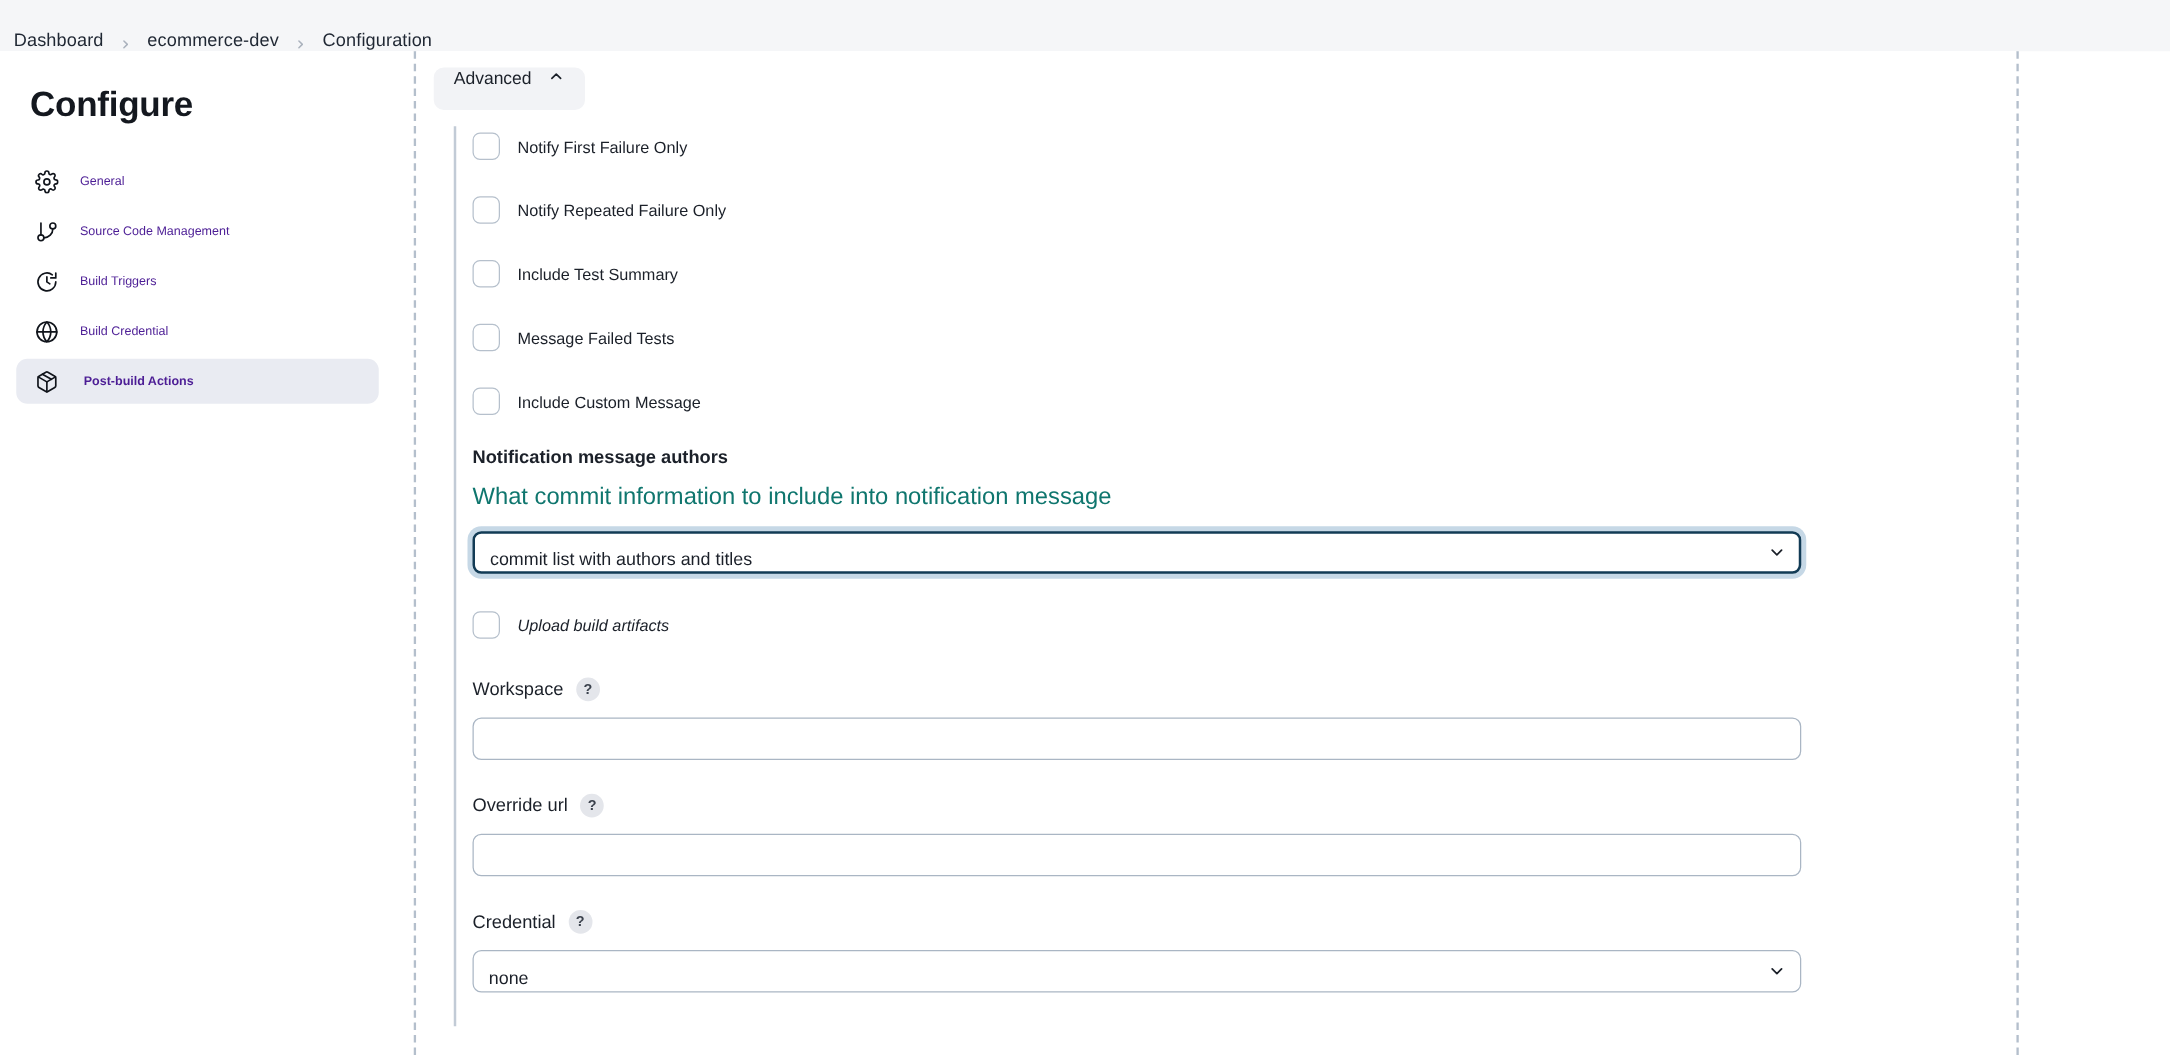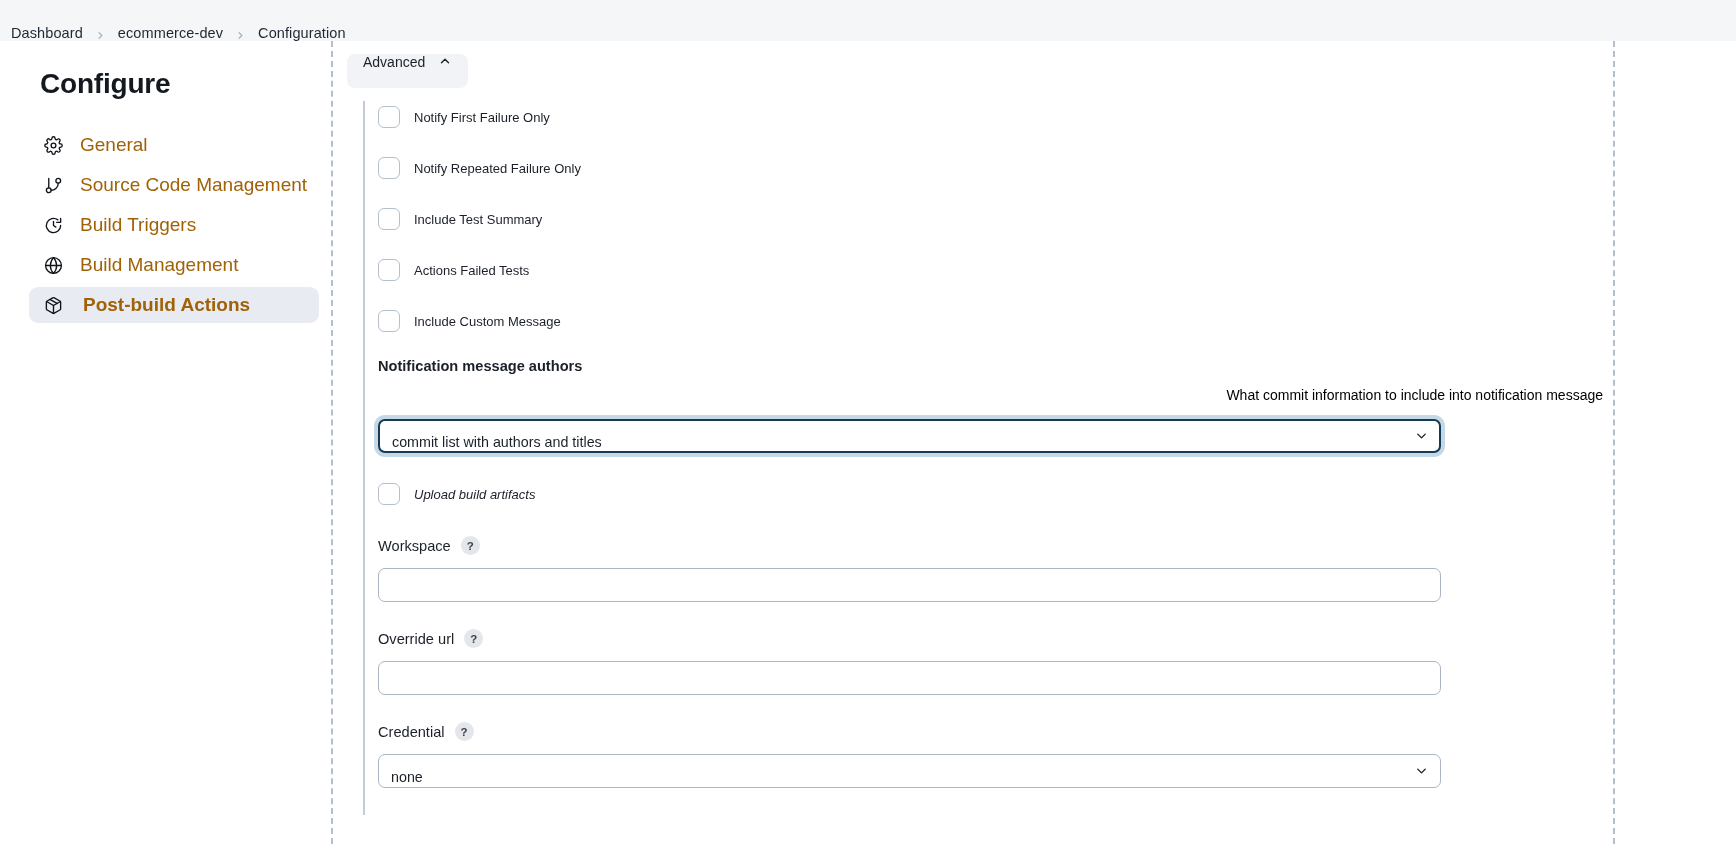--- a/index.html
+++ b/index.html
@@ -23,42 +23,42 @@
     text-decoration: none; white-space: nowrap;
   }
   .crumb-sep {
     margin: 0 12px; color: #aab2bd; font-size: 13px; line-height: 1;
     display: inline-flex; align-items: center;
   }
   .crumb-sep svg { display: block; }
 
   
   .sidebar {
-    position: absolute; top: 41px; left: 16px;
+    position: absolute; top: 41px; left: 0;
     width: 330px; height: 803px;
     background: #ffffff;
     padding: 0;
   }
   .page-title {
     position: absolute; top: 27px; left: 24px;
     font-size: 28px; font-weight: bold; color: #14181f;
     letter-spacing: -.2px;
   }
   .nav { position: absolute; top: 86px; left: 13px; width: 290px; }
   .nav-item {
     display: flex; align-items: center;
     height: 36px; padding: 0 14px;
     border-radius: 9px;
     margin-bottom: 4px;
     cursor: pointer;
     gap: 16px;
   }
   .nav-item.active { background: #e9ebf2; gap: 19px; }
   .nav-label {
-    font-size: 19px; color: #a16207; white-space: nowrap;
+    font-size: 10px; color: #4c1d95; white-space: nowrap;
   }
   .nav-item.active .nav-label { font-weight: bold; }
   .nav-icon {
     width: 21px; height: 21px; flex: 0 0 21px;
     display: flex; align-items: center; justify-content: center;
     color: #10141b;
   }
   .nav-icon svg { display: block; }
 
   
@@ -121,21 +121,21 @@
   }
   .field-label.plain { font-weight: normal; }
   .help {
     width: 19px; height: 19px; border-radius: 50%;
     background: #e4e6eb; color: #3b424d;
     font-size: 11.5px; font-weight: bold;
     display: inline-flex; align-items: center; justify-content: center;
     cursor: pointer;
   }
   .field-desc {
-    font-size: 14px; color: #000000; margin-bottom: 16px; text-align: right;
+    font-size: 19px; color: #0f766e; margin-bottom: 16px;
   }
 
   .select-wrap { position: relative; width: 1063px; }
   .select-box {
     width: 100%; height: 34px;
     border: 1.4px solid #aab6c4; border-radius: 7px;
     background: #fff;
     display: flex; align-items: center;
     padding: 12px 34px 0 12px;
     font-size: 14.3px; color: #1b2029;
@@ -222,21 +222,21 @@
     </div>
 
     <div class="nav-item">
       <span class="nav-icon">
         <svg width="19" height="19" viewBox="0 0 24 24" fill="none" stroke="currentColor" stroke-width="1.7" stroke-linecap="round" stroke-linejoin="round">
             <circle cx="12" cy="12" r="10"></circle>
             <line x1="2" y1="12" x2="22" y2="12"></line>
             <path d="M12 2a15.3 15.3 0 0 1 4 10 15.3 15.3 0 0 1-4 10 15.3 15.3 0 0 1-4-10 15.3 15.3 0 0 1 4-10z"></path>
           </svg>
       </span>
-      <span class="nav-label">Build Management</span>
+      <span class="nav-label">Build Credential</span>
     </div>
 
 
     <div class="nav-item active">
       <span class="nav-icon">
         <svg width="19" height="19" viewBox="0 0 24 24" fill="none" stroke="currentColor" stroke-width="1.7" stroke-linecap="round" stroke-linejoin="round">
             <path d="M16.5 9.4 7.5 4.21"></path>
             <path d="M21 16V8a2 2 0 0 0-1-1.73l-7-4a2 2 0 0 0-2 0l-7 4A2 2 0 0 0 3 8v8a2 2 0 0 0 1 1.73l7 4a2 2 0 0 0 2 0l7-4A2 2 0 0 0 21 16z"></path>
             <polyline points="3.27 6.96 12 12.01 20.73 6.96"></polyline>
             <line x1="12" y1="22.08" x2="12" y2="12"></line>
@@ -274,21 +274,21 @@
       <span class="check-label">Notify Repeated Failure Only</span>
     </div>
 
     <div class="check-row">
       <span class="cbox"></span>
       <span class="check-label">Include Test Summary</span>
     </div>
 
     <div class="check-row">
       <span class="cbox"></span>
-      <span class="check-label">Actions Failed Tests</span>
+      <span class="check-label">Message Failed Tests</span>
     </div>
 
     <div class="check-row">
       <span class="cbox"></span>
       <span class="check-label">Include Custom Message</span>
     </div>
 
     <div class="block" style="margin-top:20px;">
       <div class="field-label">Notification message authors</div>
       <div class="field-desc">What commit information to include into notification message</div>

